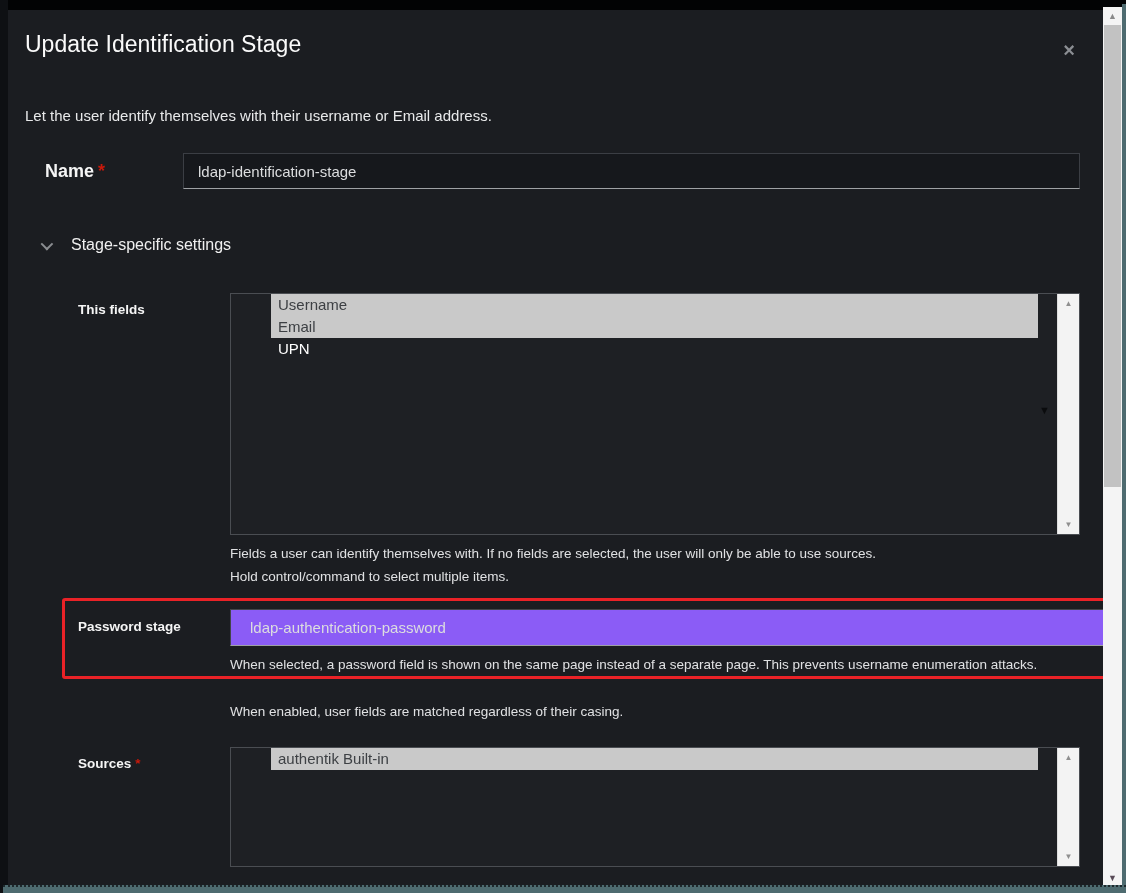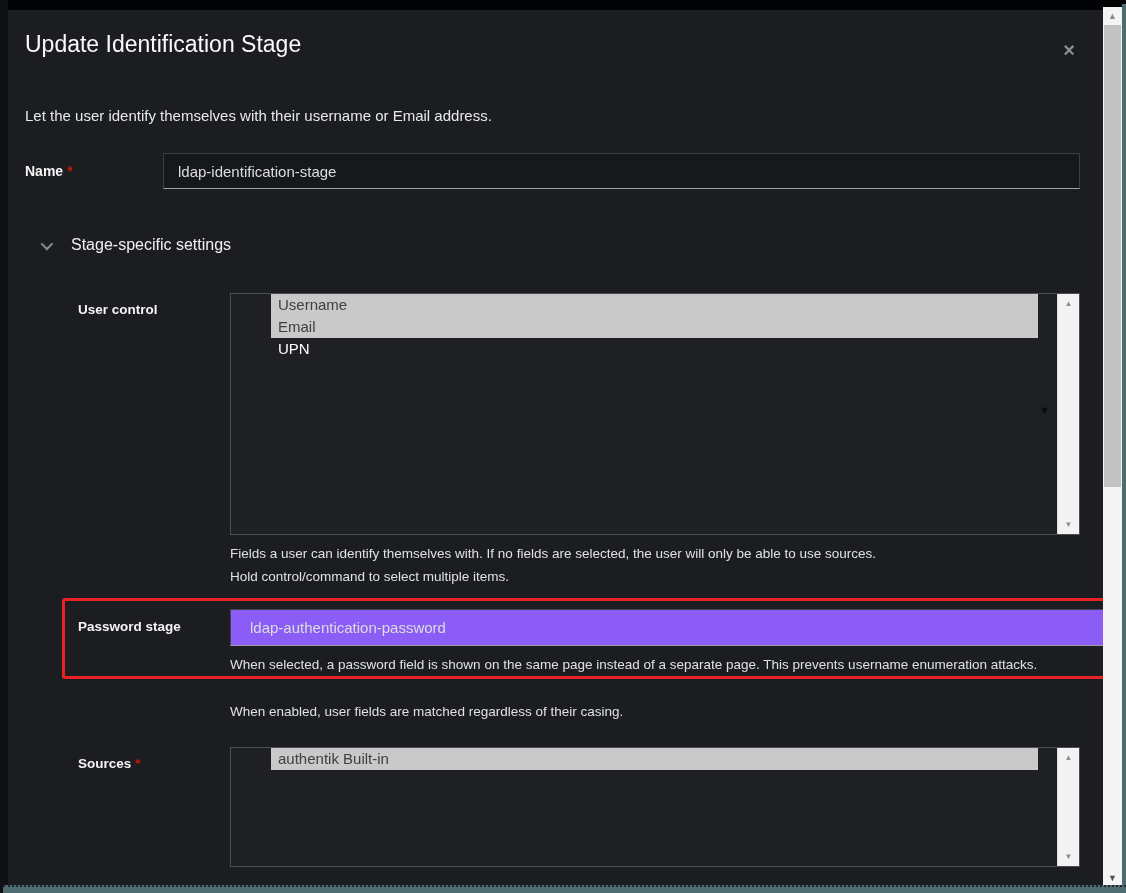--- a/index.html
+++ b/index.html
@@ -14,21 +14,21 @@
 
   .modal { position:absolute; left:8px; top:10px; width:1095px; height:876px; background:#1b1d21; overflow:hidden; }
   .content { position:absolute; left:17px; top:0; width:1055px; }
 
   .title { margin-top:20px; font-size:23px; line-height:28px; font-weight:500; color:#fafafa; }
   .close-btn { position:absolute; top:30px; right:28px; color:#8b8e93; font-size:20px; line-height:20px; font-weight:bold; cursor:pointer; }
 
   .desc { margin-top:48px; font-size:15px; line-height:20px; color:#e8e9ea; }
 
   .name-row { margin-top:27px; display:flex; align-items:center; }
-  .name-row .nlabel { width:138px; font-size:14px; font-weight:bold; color:#f5f5f5; }
+  .name-row .nlabel { width:138px; font-size:18px; font-weight:bold; color:#f5f5f5;margin-left:20px; }
   .req { color:#c9190b; font-weight:bold; margin-left:4px; }
   .text-input { flex:1; height:36px; background:#16181c; border:1px solid #3b3e44; border-bottom:1px solid #9ea1a4;
                 color:#dcdddf; font-size:15px; padding:0 14px; font-family:"Liberation Sans",sans-serif; outline:none; }
 
   .group-header { margin-top:44px; display:flex; align-items:center; height:24px; cursor:pointer; }
   .chevron { width:9px; height:9px; margin-left:16px; border-right:2px solid #8a8d90; border-bottom:2px solid #8a8d90;
              transform:rotate(45deg) translateY(-2px); }
   .group-title { margin-left:21px; font-size:16px; color:#f0f0f0; }
 
   .frow { display:flex; align-items:flex-start; }
@@ -92,21 +92,21 @@
         </div>
         <input class="text-input" type="text" value="ldap-identification-stage" style="">
       </div>
 
       <div class="group-header">
         <span class="chevron"></span>
         <span class="group-title">Stage-specific settings</span>
       </div>
 
       <div class="frow row-user-fields">
-        <div class="flabel">User control</div>
+        <div class="flabel">This fields</div>
         <div class="fcontrol">
           <div class="listbox lb-tall">
             <div class="lb-options">
                 <div class="opt sel">Username</div>
                 <div class="opt sel">Email</div>
                 <div class="opt">UPN</div>
               </div>
             <span class="lb-caret">▼</span>
             <div class="lb-scroll">
               <div class="lb-arrow up">▲</div>

